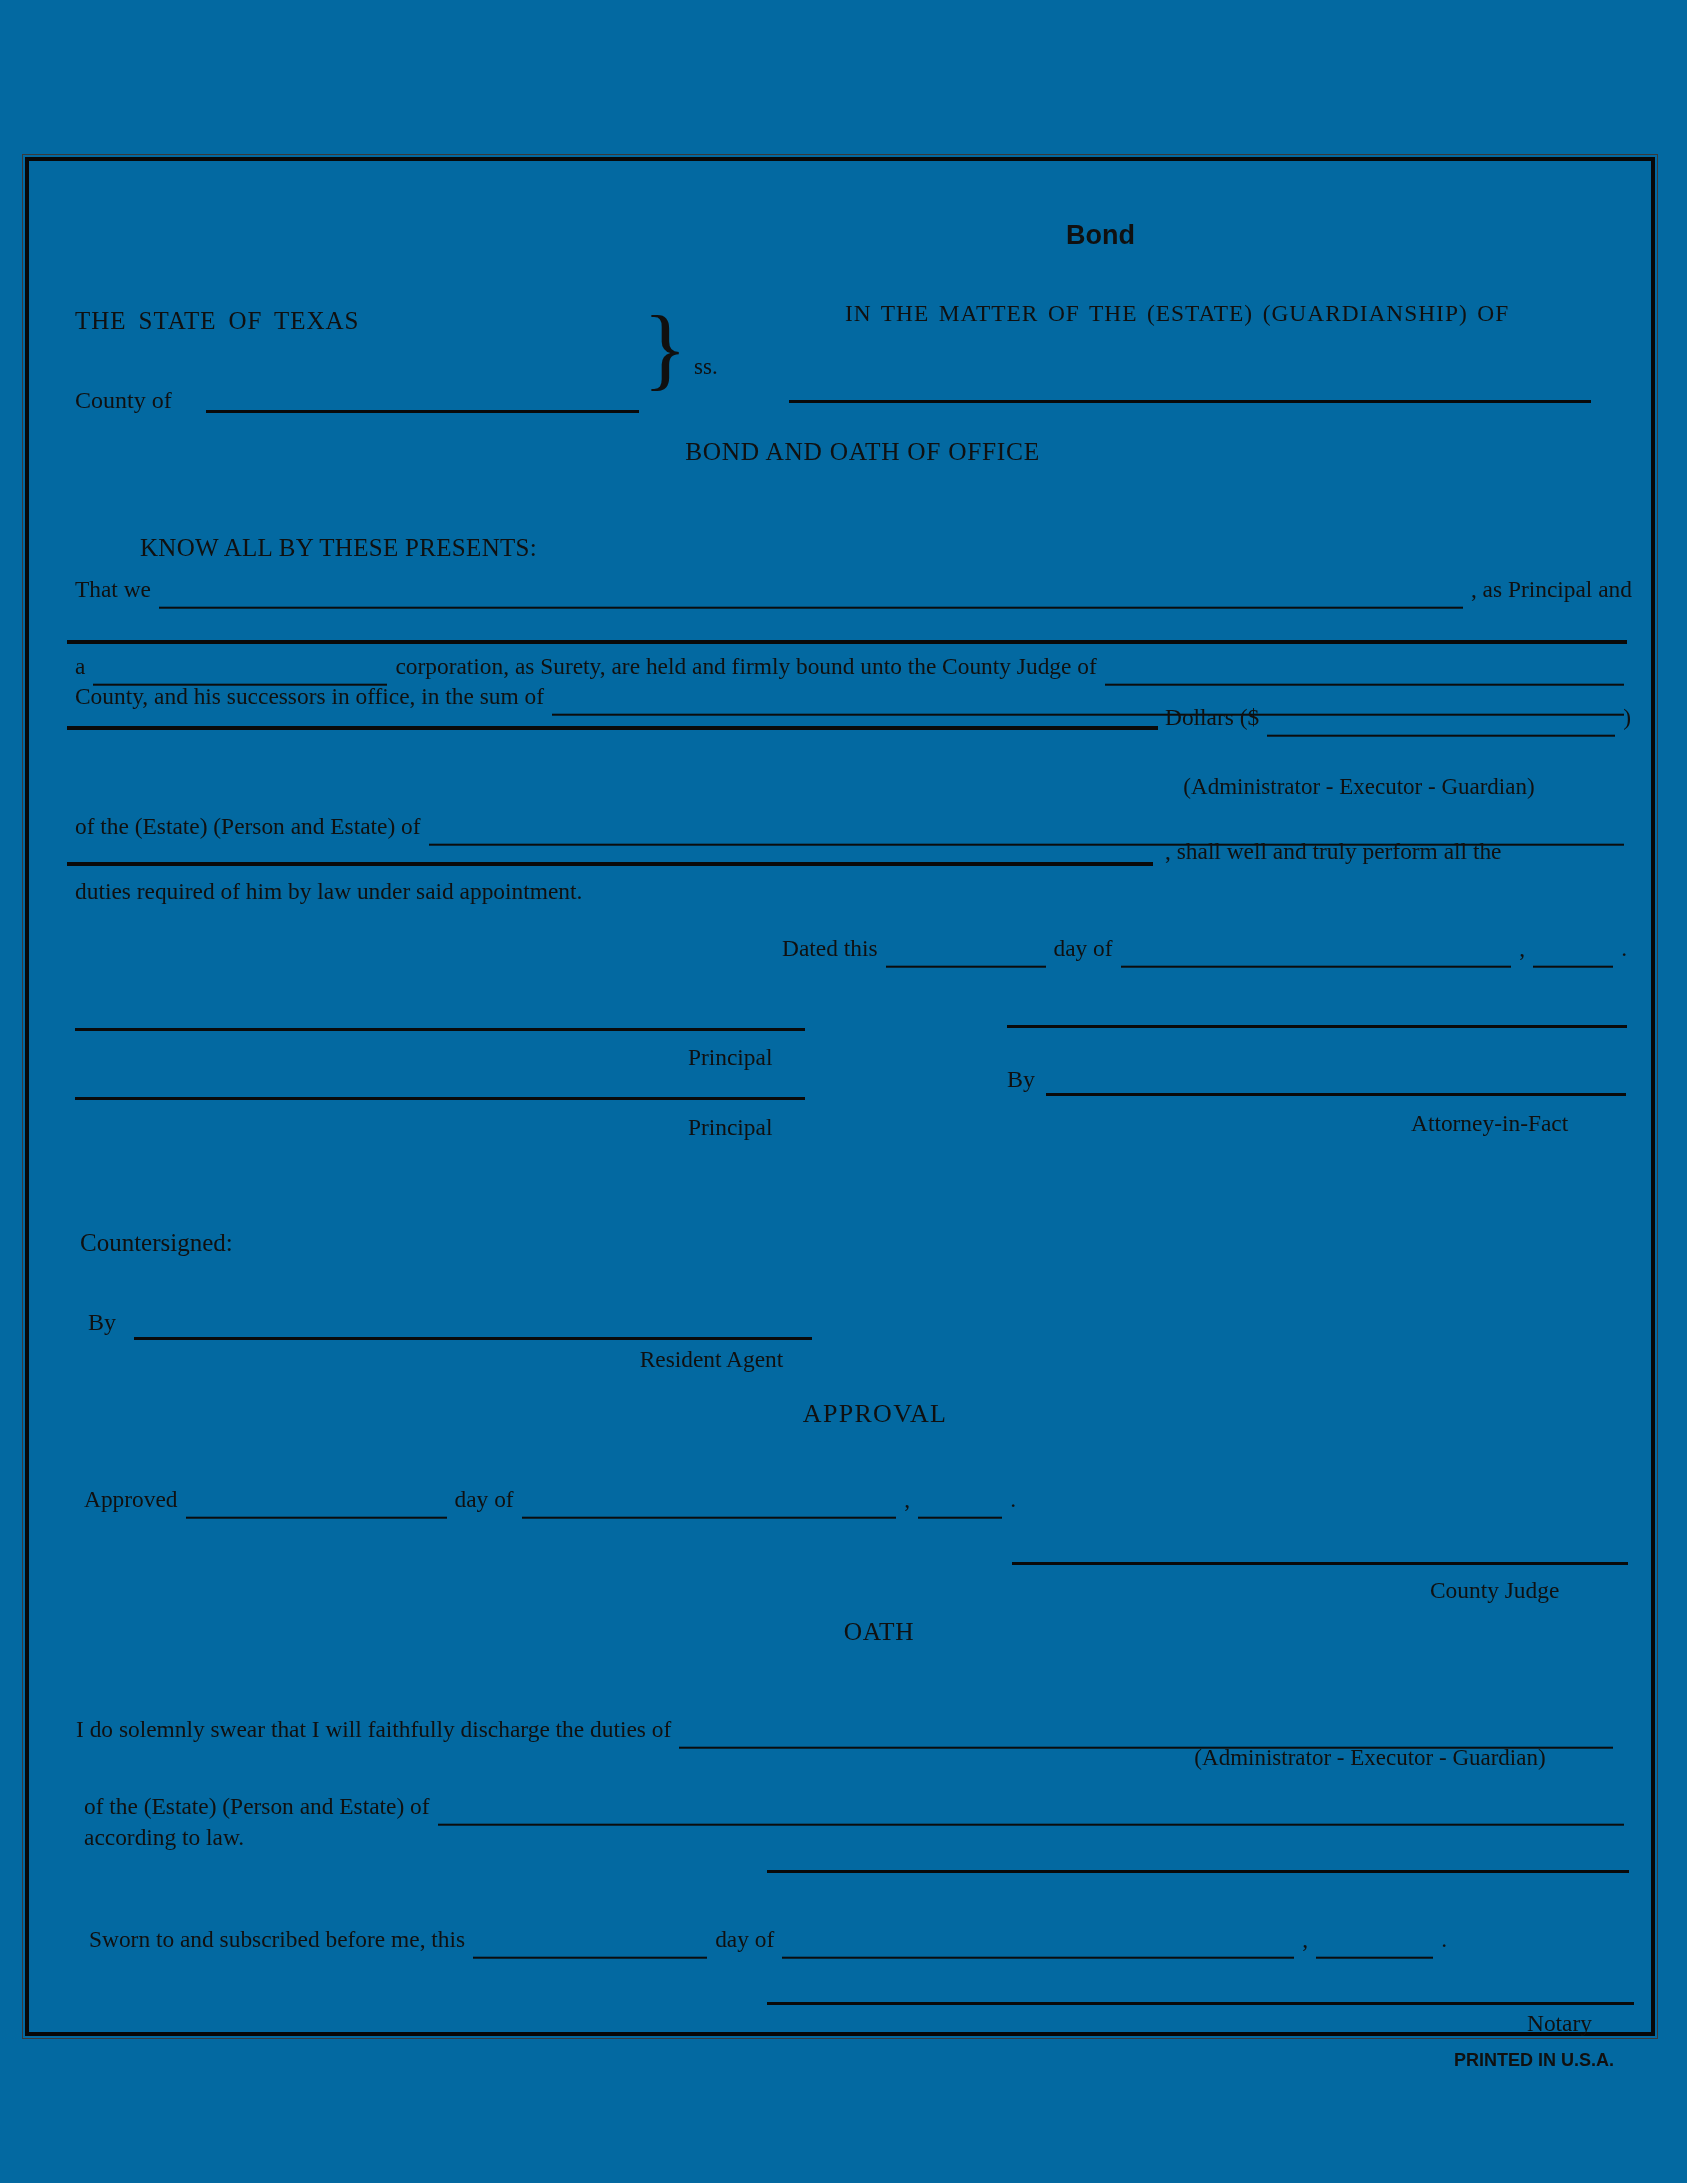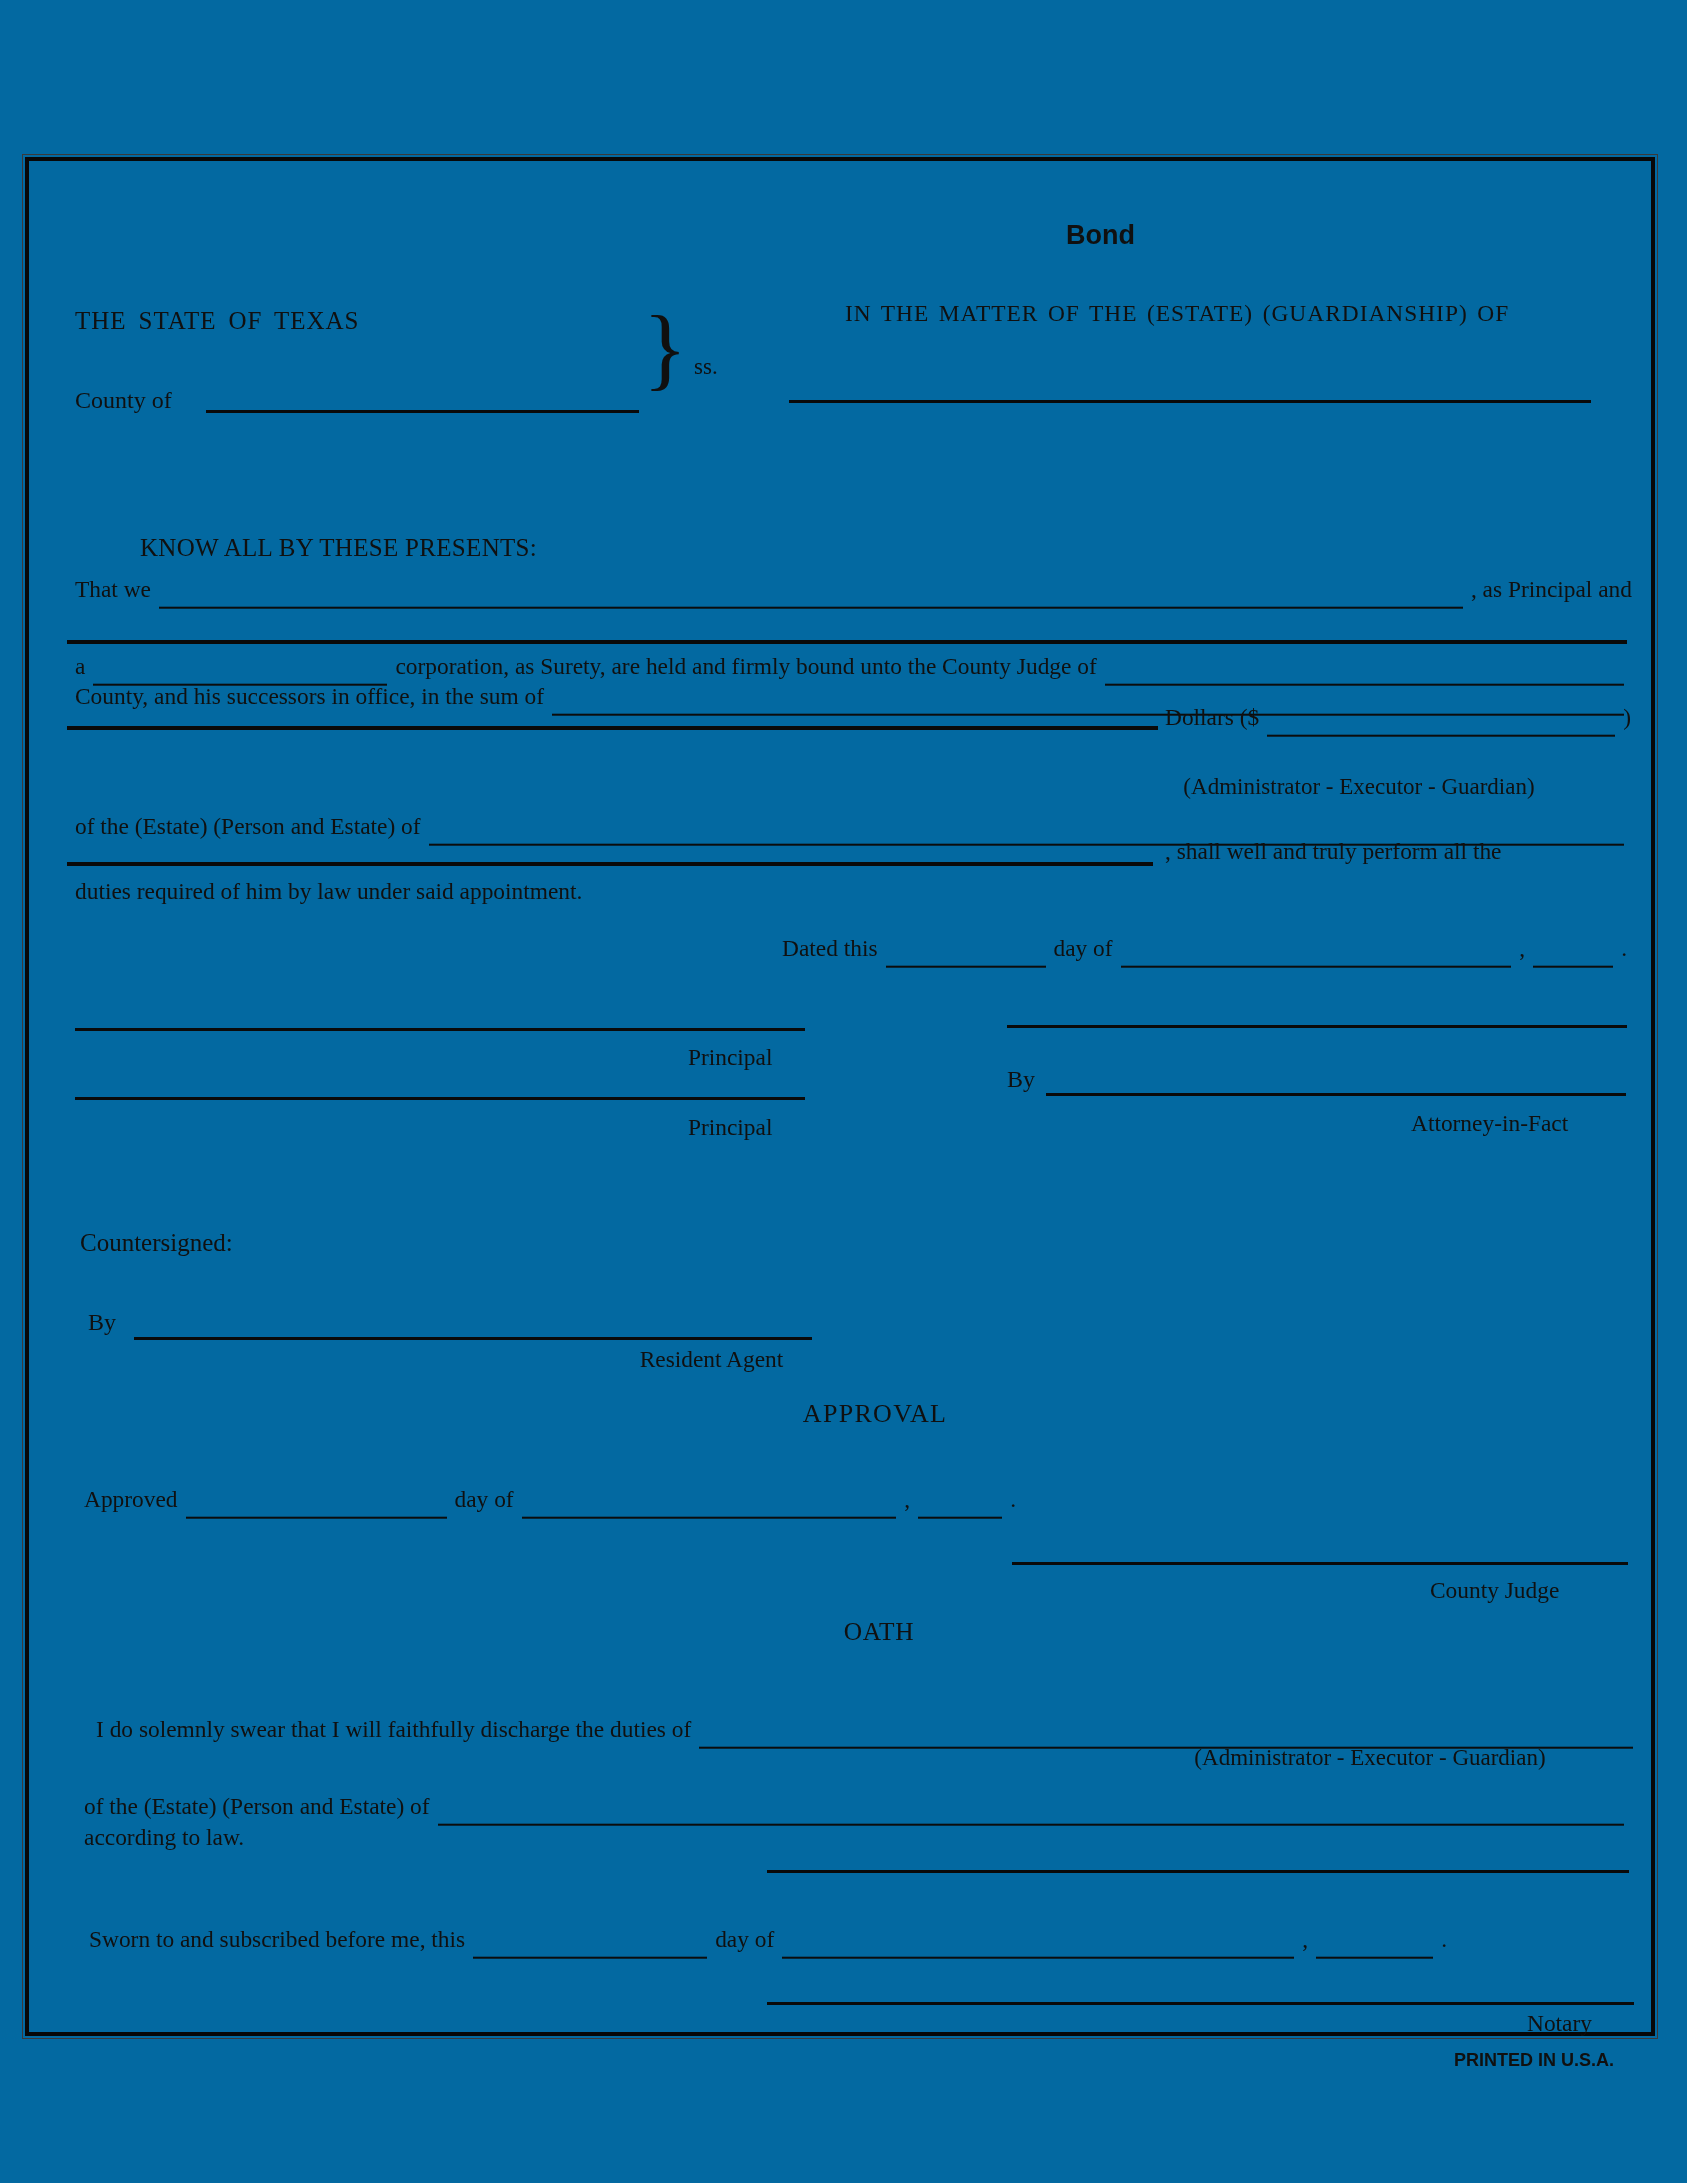--- a/index.html
+++ b/index.html
@@ -37,20 +37,21 @@
   <div class="rule" style="left:789px;top:400px;width:802px;height:2.7px;"></div>
 
   <div class="t caps" style="left:75px;top:306px;font-size:25px;word-spacing:4.7px;">THE STATE OF TEXAS</div>
 
   <span class="t" style="left:75px;top:386px;font-size:24px;">County of</span>
   <div class="rule" style="left:206px;top:410px;width:433px;height:3.3px;"></div>
 
   <span class="brace" style="left:643px;top:302px;">}</span>
   <span class="t" style="left:694px;top:353px;font-size:23px;">ss.</span>
 
+  <div class="t center" style="left:261px;top:436px;width:1203px;font-size:25.4px;letter-spacing:0.7px;">BOND AND OATH OF OFFICE</div>
 
   <div class="t" style="left:92px;top:533px;font-size:25px;letter-spacing:0.3px;margin-left:48px;">KNOW ALL BY THESE PRESENTS:</div>
 
   <div class="row" style="left:75px;top:575px;width:1557px;">
     <span class="txt">That we</span>
     <span class="fill"></span>
     <span class="txt">, as Principal and</span>
   </div>
 
   <div class="rule" style="left:67px;top:640px;width:1560px;height:4px;"></div>
@@ -122,21 +123,21 @@
     <span class="txt">,</span>
     <span class="fill fixed" style="width:84px;"></span>
     <span class="txt">.</span>
   </div>
 
   <div class="rule" style="left:1012px;top:1562px;width:616px;height:3.3px;"></div>
   <div class="t" style="left:1430px;top:1576px;">County Judge</div>
 
   <div class="t center" style="left:545px;top:1616px;width:668px;font-size:25.4px;letter-spacing:0.7px;">OATH</div>
 
-  <div class="row" style="left:96px;top:1715px;width:1545px;">
+  <div class="row" style="left:76px;top:1715px;width:1545px;">
     <span class="txt">I do solemnly swear that I will faithfully discharge the duties of</span>
     <span class="fill"></span>
   </div>
   <div class="t center small-note" style="left:1136px;top:1744px;width:468px;">(Administrator - Executor - Guardian)</div>
 
   <div class="row" style="left:84px;top:1792px;width:1548px;">
     <span class="txt">of the (Estate) (Person and Estate) of</span>
     <span class="fill"></span>
   </div>
   <div class="t" style="left:84px;top:1823px;">according to law.</div>

